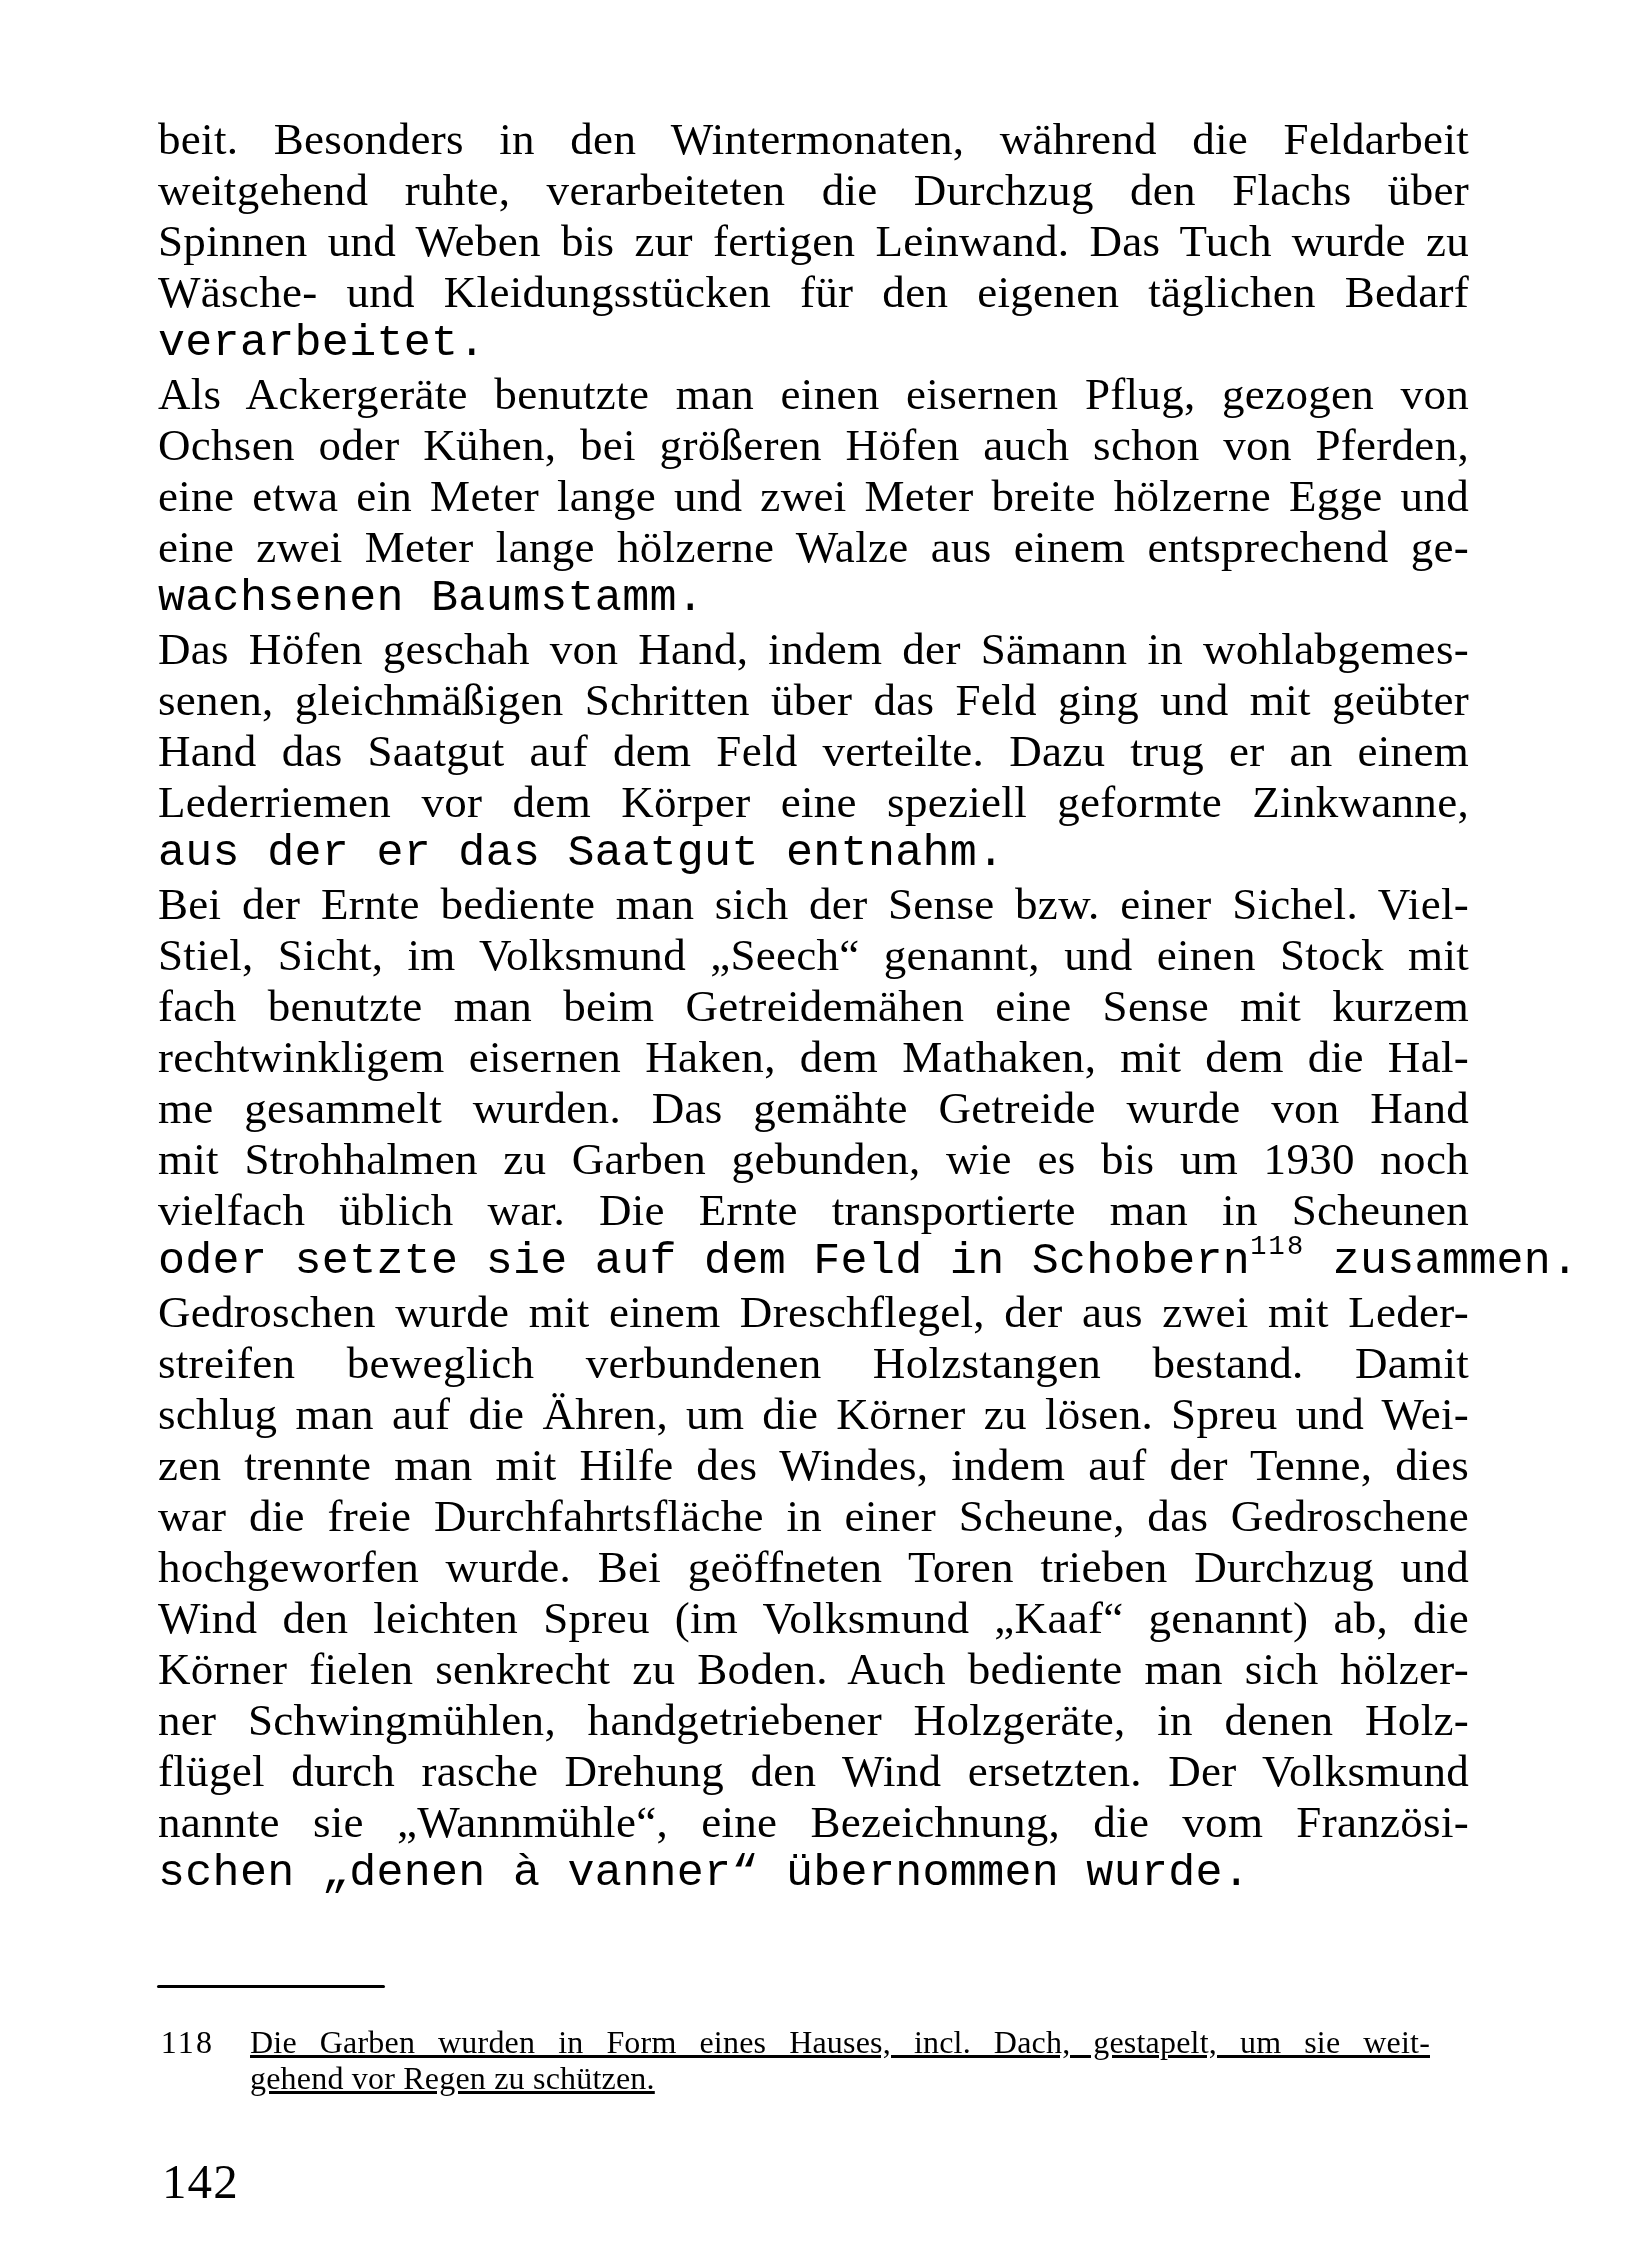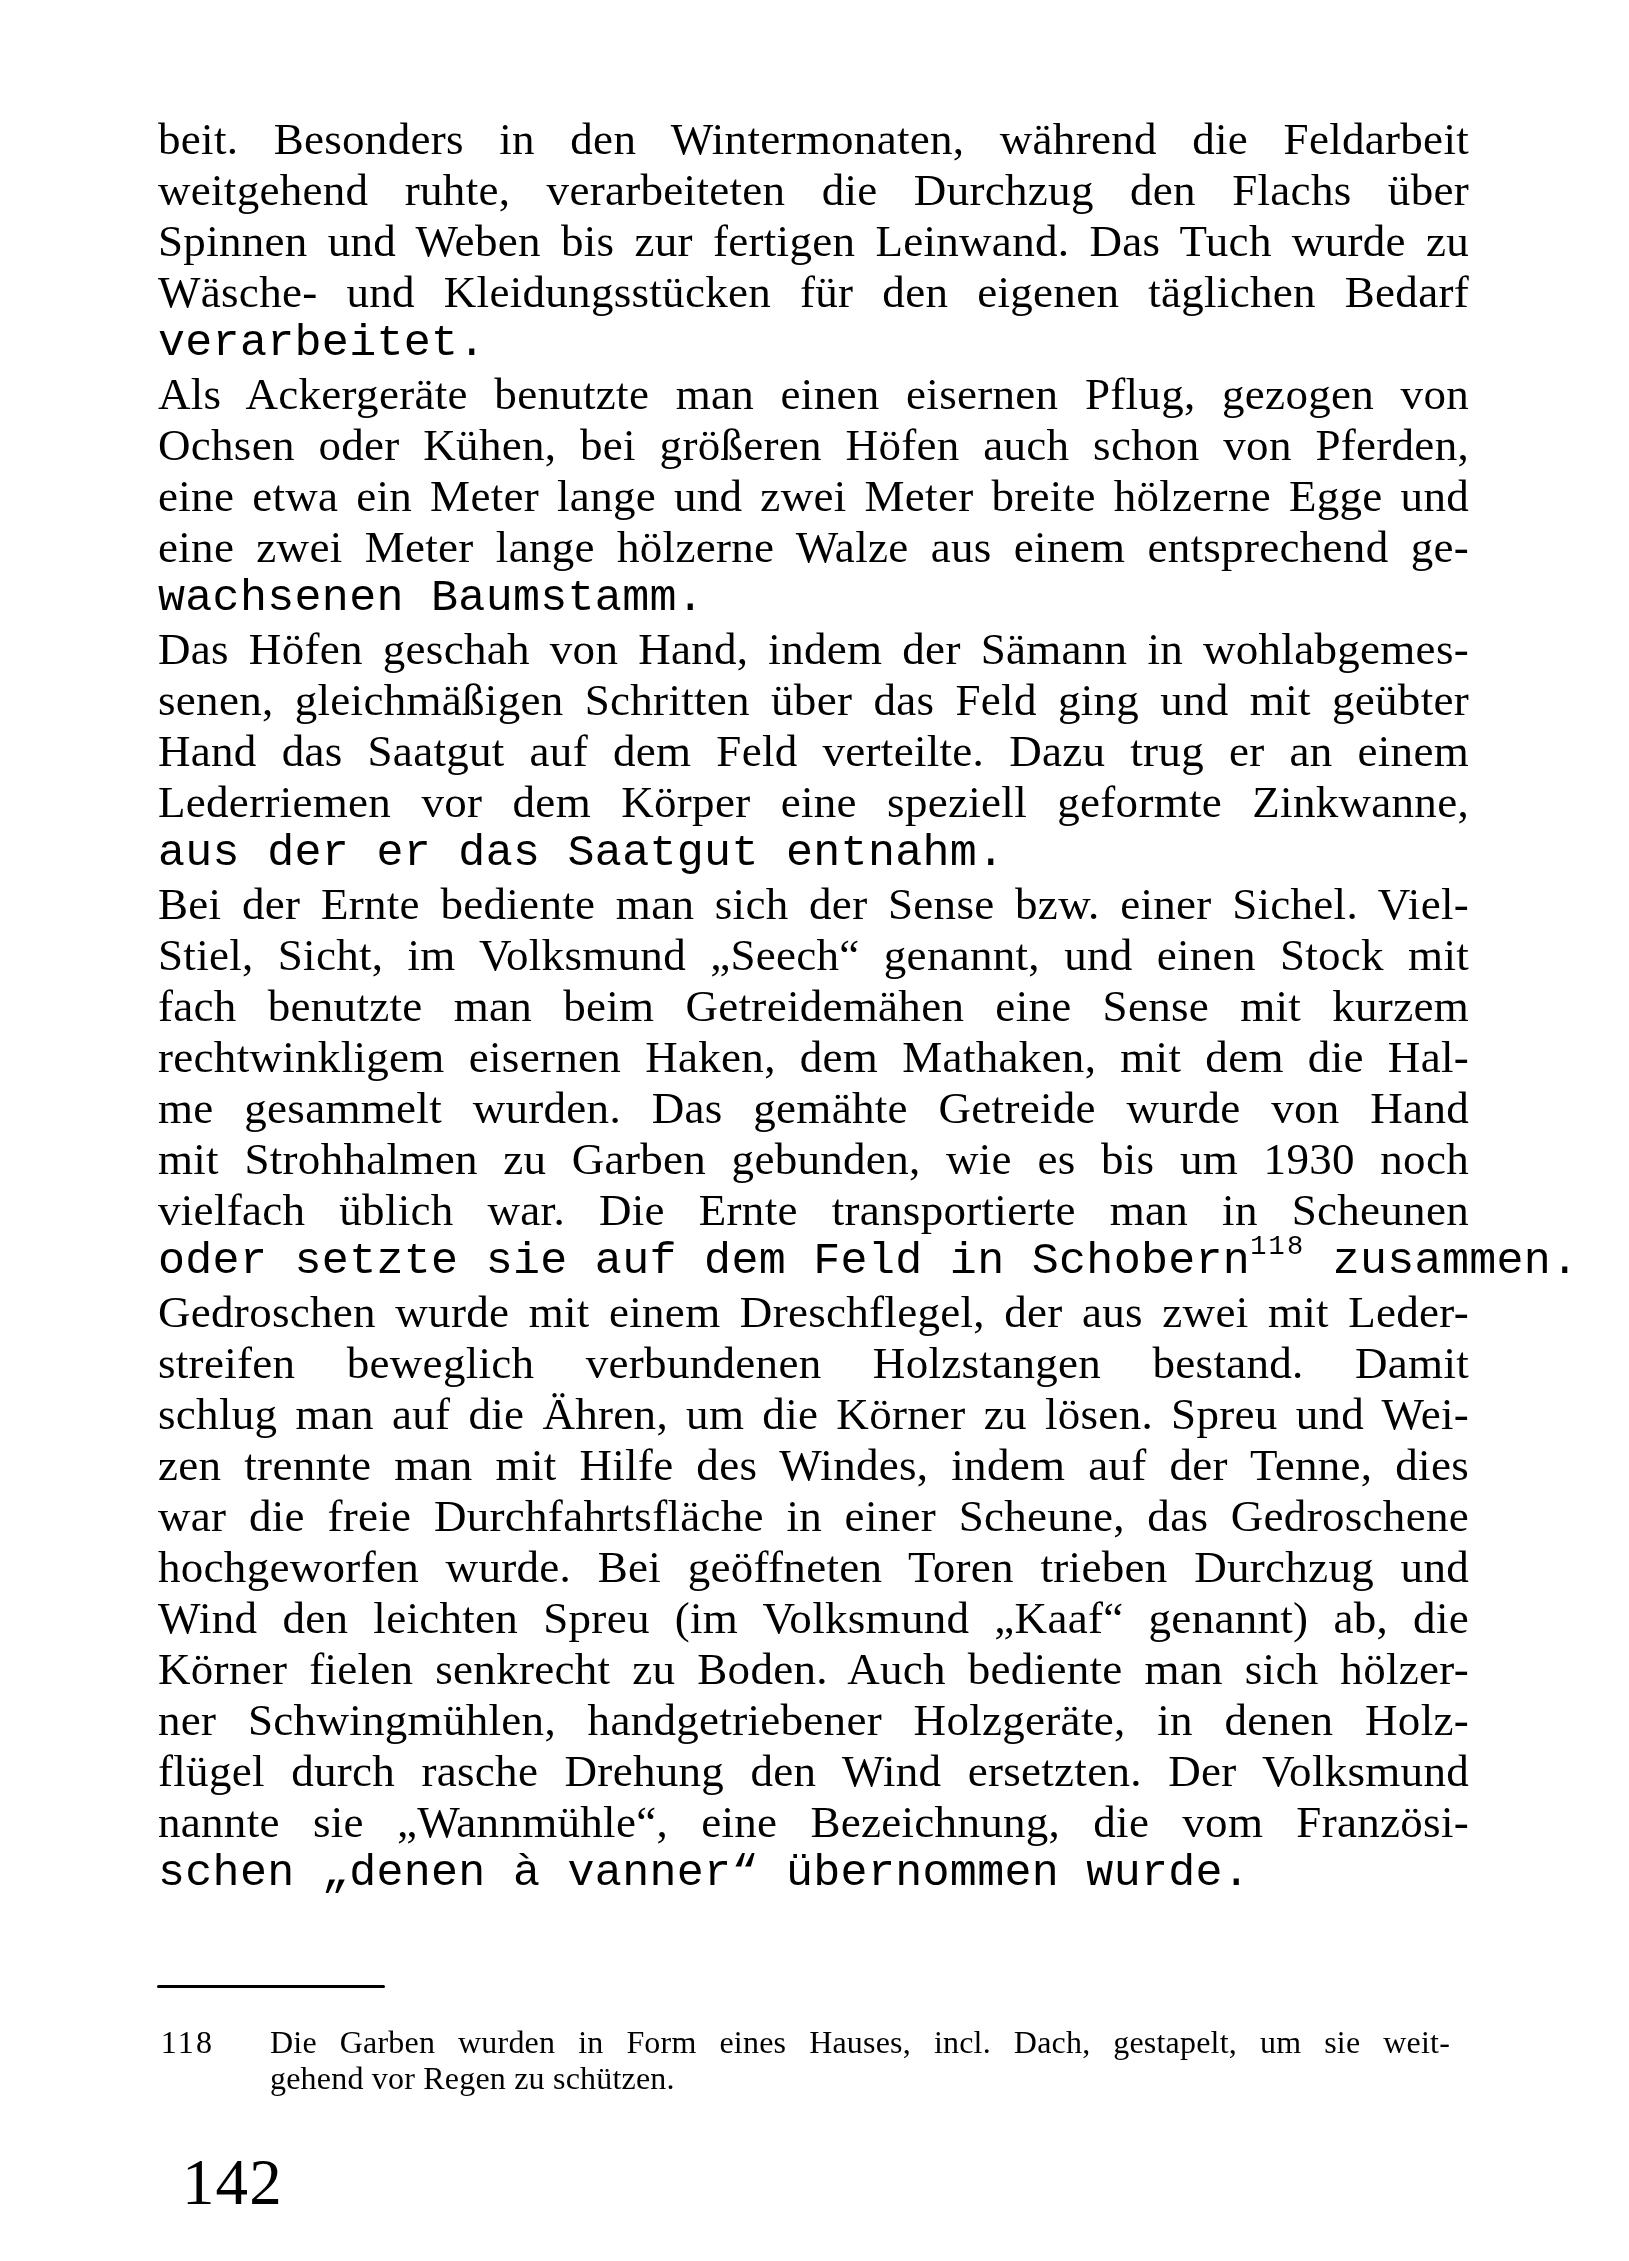--- a/index.html
+++ b/index.html
@@ -70,46 +70,46 @@
     .footnote-number {
       position: absolute;
       left: 2.7px;
       top: 0;
       font-size: 32px;
       line-height: 36px;
       letter-spacing: 2.2px;
     }
     .footnote-text {
       position: absolute;
-      left: 112px;
+      left: 92px;
       top: 0;
       width: 1180px;
+      text-decoration: underline;
     }
     .footnote-line {
       display: block;
       height: 36px;
       line-height: 36px;
       font-size: 32px;
       white-space: nowrap;
       text-align: justify;
       text-align-last: justify;
       letter-spacing: 0.2px;
     }
     .footnote-line.last {
       text-align: left;
       text-align-last: left;
     }
     .page-number {
       position: absolute;
       left: 162px;
       top: 2155px;
-      font-size: 65px;
+      font-size: 49px;
       line-height: 54px;
       letter-spacing: 1.1px;
-      margin-left: 20px;
     }
   </style>
 </head>
 <body>
 
 <div class="page">
 
   <div class="body-text">
 
     <div>

